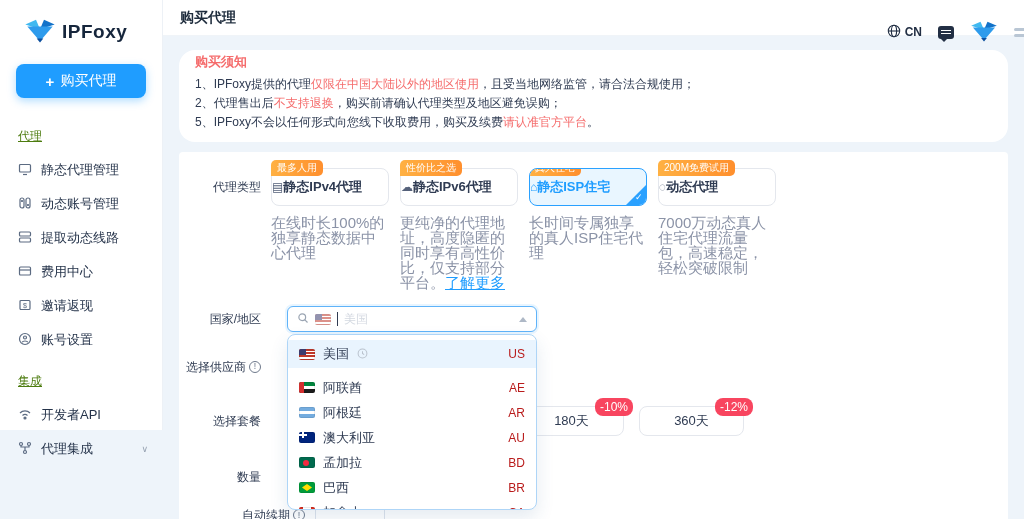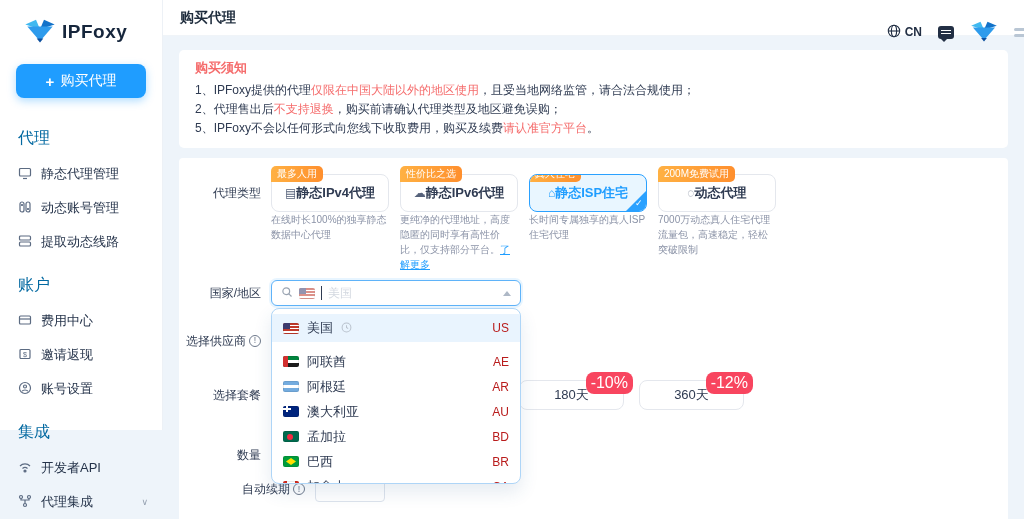--- a/index.html
+++ b/index.html
@@ -6,64 +6,64 @@
   html,body { width:1024px; height:519px; overflow:hidden; font-family:"Liberation Sans","DejaVu Sans",sans-serif; background:#eef4fa; }
   body { position:relative; font-size:12px; color:#2f3b52; }
 
   
   .sidebar { position:absolute; left:0; top:0; width:163px; height:430px; background:#fff; border-right:1px solid #edf1f6; z-index:40; }
   .logo-row { display:flex; align-items:center; gap:6px; padding:18px 0 0 24px; }
   .logo-text { font-size:19px; font-weight:bold; color:#16263c; letter-spacing:.5px; }
   .buy-btn { margin:18px 16px 0 16px; height:34px; background:#1f9dff; border-radius:8px; color:#fff; font-size:14px; display:flex; align-items:center; justify-content:center; gap:6px; cursor:pointer; box-shadow:0 3px 8px rgba(31,157,255,.35); }
   .buy-btn .plus { font-size:15px; font-weight:bold; }
   .nav { padding:6px 0 0 18px; }
-  .nav-section { margin-top:24px; font-size:16px; color:#0369a1; }
+  .nav-section { margin-top:24px; font-size:12px; color:#4d7c0f;text-decoration:underline; }
   .nav-item { display:flex; align-items:center; gap:9px; margin-top:16px; font-size:13px; color:#25334a; cursor:pointer; padding-right:14px; }
   .nav-item svg { flex:0 0 14px; }
   .nav-item .chev { margin-left:auto; color:#95a0b0; font-size:9px; }
 
   
   .header { position:absolute; left:163px; top:0; right:0; height:36px; background:#fff; display:flex; align-items:center; padding:0 10px 0 17px; border-bottom:1px solid #f0f4f8; z-index:30; }
   .header-title { font-size:14px; font-weight:bold; color:#1f2d3d; }
   .header-right { margin-left:auto; display:flex; align-items:center; gap:16px;margin-top:29px; }
   .lang { display:flex; align-items:center; gap:4px; font-size:12px; font-weight:bold; color:#222f44; cursor:pointer; }
   .chat-icon { width:16px; height:13px; background:#222f44; border-radius:3px; position:relative; cursor:pointer; }
   .chat-icon::before { content:""; position:absolute; left:3px; top:4px; width:10px; height:1.5px; background:#fff; box-shadow:0 3px 0 #fff; }
   .chat-icon::after { content:""; position:absolute; left:3px; bottom:-3px; border-left:3px solid transparent; border-right:3px solid transparent; border-top:3px solid #222f44; }
   .trunc-lines { width:12px; margin-right:-12px; }
   .trunc-lines i { display:block; height:3px; border-radius:2px; background:#b9c6d4; margin:3px 0; }
 
   
   .content { position:absolute; left:163px; top:36px; right:0; bottom:0; background:#eef4fa; overflow:hidden; }
-  .notice-card { margin:14px 16px 0 16px; background:#fff; border-radius:5px; padding:9px 16px 10px 16px; }
+  .notice-card { margin:14px 16px 0 16px; background:#fff; border-radius:16px; padding:3px 16px 10px 16px; }
   .notice-title { color:#f56c6c; font-weight:bold; font-size:13px; margin-bottom:4px; }
   .notice-line { font-size:12px; color:#2f3b52; line-height:19px; }
   .red { color:#f56c6c; }
 
   .form-card { margin:10px 16px 0 16px; background:#fff; border-radius:4px; padding:16px 0 18px 0; height:420px; position:relative; }
   .frow { display:flex; align-items:center; }
   .flabel { flex:0 0 82px; text-align:right; margin-right:10px; font-size:12px; color:#2f3b52; white-space:nowrap; display:flex; justify-content:flex-end; align-items:center; gap:3px; }
   .info-icon { width:12px; height:12px; border:1px solid #6f7a8c; border-radius:50%; font-size:9px; color:#6f7a8c; display:inline-flex; align-items:center; justify-content:center; line-height:1; }
 
   
   .row-types { align-items:flex-start; }
   .row-types .flabel { margin-top:11px; }
   .type-col { width:118px; margin-right:11px; }
-  .type-card { position:relative; height:38px; border:1px solid #e4e7ed; border-radius:8px; background:#fff; display:flex; align-items:center; justify-content:center; gap:0; font-size:13px; font-weight:bold; color:#2f3b52; cursor:pointer; }
+  .type-card { position:relative; height:38px; border:1px solid #e4e7ed; border-radius:8px; background:#fff; display:flex; align-items:center; gap:0; font-size:13px; font-weight:bold; color:#2f3b52; cursor:pointer; }
   .type-card .ticon { font-size:12px; font-weight:normal; color:#55617a; }
   .type-card.selected { border-color:#2aa1ff; background:#e9f6ff; color:#1f9dff; overflow:hidden; }
   .type-card.selected .ticon { color:#1f9dff; }
   .type-badge { position:absolute; top:-9px; left:-1px; background:linear-gradient(90deg,#ffb143,#ff8f2d); color:#fff; font-size:10px; font-weight:normal; line-height:1; padding:3px 6px 3px 6px; border-radius:5px 5px 5px 0; white-space:nowrap; z-index:2; }
   .corner-check { position:absolute; right:0; bottom:0; width:0; height:0; border-left:20px solid transparent; border-bottom:20px solid #2aa1ff; }
   .corner-check b { position:absolute; left:-11px; top:7px; color:#fff; font-size:9px; font-weight:normal; }
-  .type-desc { font-size:10px; color:#8b93a7; line-height:15px; }
+  .type-desc { margin-top:9px; font-size:15px; color:#8b93a7; line-height:15px; }
   .type-desc a { color:#1f9dff; text-decoration:underline; cursor:pointer; }
 
   
-  .row-country { margin-top:8px; }
+  .row-country { margin-top:16px;gap:16px; }
   .select-wrap { position:relative; }
   .country-select { width:250px; height:26px; border:1px solid #5fb3f9; border-radius:6px; background:#fff; display:flex; align-items:center; gap:6px; padding:0 9px; box-shadow:0 0 0 2px rgba(31,157,255,.10); cursor:text; }
   .country-select .caret-bar { width:1px; height:14px; background:#2f3b52; }
   .country-select .ph { color:#d4d9e1; font-size:12px; }
   .chevron-up { margin-left:auto; width:0; height:0; border-left:4px solid transparent; border-right:4px solid transparent; border-bottom:5px solid #aeb8c6; }
   .dropdown { position:absolute; top:28px; left:0; width:250px; height:176px; background:#fff; border:1px solid #aed5f7; border-radius:8px; box-shadow:0 8px 18px rgba(40,90,140,.12); overflow:hidden; z-index:50; padding-top:5px; }
   .opt { display:flex; align-items:center; gap:8px; height:25px; padding:0 11px; font-size:13px; color:#2f3b52; cursor:pointer; }
   .opt.active { background:#e9f4fe; height:28px; margin-bottom:7px; }
   .opt .code { margin-left:auto; color:#b91c1c; font-size:12px; }
   .clock { flex:0 0 11px; }
@@ -81,22 +81,22 @@
   .flag[data-flag="br"] { background:#009c3b; }
   .flag[data-flag="br"]::after { content:""; position:absolute; left:3px; top:2px; width:10px; height:7px; background:#ffdf00; clip-path:polygon(50% 0,100% 50%,50% 100%,0 50%); }
   .flag[data-flag="ca"] { background:linear-gradient(90deg,#d52b1e 0 27%,#fff 27% 73%,#d52b1e 73%); }
   .flag[data-flag="ca"]::after { content:""; position:absolute; left:6.5px; top:3px; width:3px; height:5px; background:#d52b1e; }
   .flag.faded { opacity:.55; }
 
   .row-supplier { margin-top:22px; height:26px;font-family:Liberation Mono, monospace; }
   .row-plan { margin-top:26px; height:30px; }
   .plan-list { display:flex; gap:15px; margin-left:248px; }
   .plan-card { position:relative; width:105px; height:30px; border:1px solid #e4e7ed; border-radius:8px; background:#fff; display:flex; align-items:center; justify-content:center; font-size:13px; color:#2f3b52; cursor:pointer; }
-  .plan-badge { position:absolute; top:-9px; right:-10px; background:#f8455f; color:#fff; font-size:16px; line-height:1; padding:3px 5px; border-radius:8px; }
-  .row-qty { margin-top:28px; height:26px;align-items:flex-end; }
+  .plan-badge { position:absolute; top:-9px; right:-10px; background:#f8455f; color:#fff; font-size:12px; line-height:1; padding:3px 5px; border-radius:8px; }
+  .row-qty { margin-top:28px; height:26px; }
   .row-renew { margin-top:12px; height:26px;padding-left:44px; }
   .renew-box { width:70px; height:26px; border:1px solid #dde3ec; border-radius:4px; background:#fff; }
 </style>
 </head>
 <body>
 
 <div class="sidebar">
   <div class="logo-row">
     <span>
       <svg width="32" height="25" viewBox="0 0 48 36">
@@ -133,21 +133,20 @@
       <span>动态账号管理</span>
     </div>
     <div class="nav-item">
       <span><svg width="14" height="14" viewBox="0 0 14 14" fill="none" stroke="#5c6b82" stroke-width="1.2">
             <rect x="1.5" y="2" width="11" height="4" rx="1"></rect>
             <rect x="1.5" y="8" width="11" height="4" rx="1"></rect>
           </svg></span>
       <span>提取动态线路</span>
     </div>
 
-    <div class="nav-section">账户</div>
     <div class="nav-item">
       <span><svg width="14" height="14" viewBox="0 0 14 14" fill="none" stroke="#5c6b82" stroke-width="1.2">
             <rect x="1.5" y="3" width="11" height="8" rx="1"></rect>
             <line x1="1.5" y1="6" x2="12.5" y2="6"></line>
           </svg></span>
       <span>费用中心</span>
     </div>
     <div class="nav-item">
       <span><svg width="14" height="14" viewBox="0 0 14 14" fill="none" stroke="#5c6b82" stroke-width="1.2">
             <rect x="2" y="2.5" width="10" height="9" rx="1"></rect>

